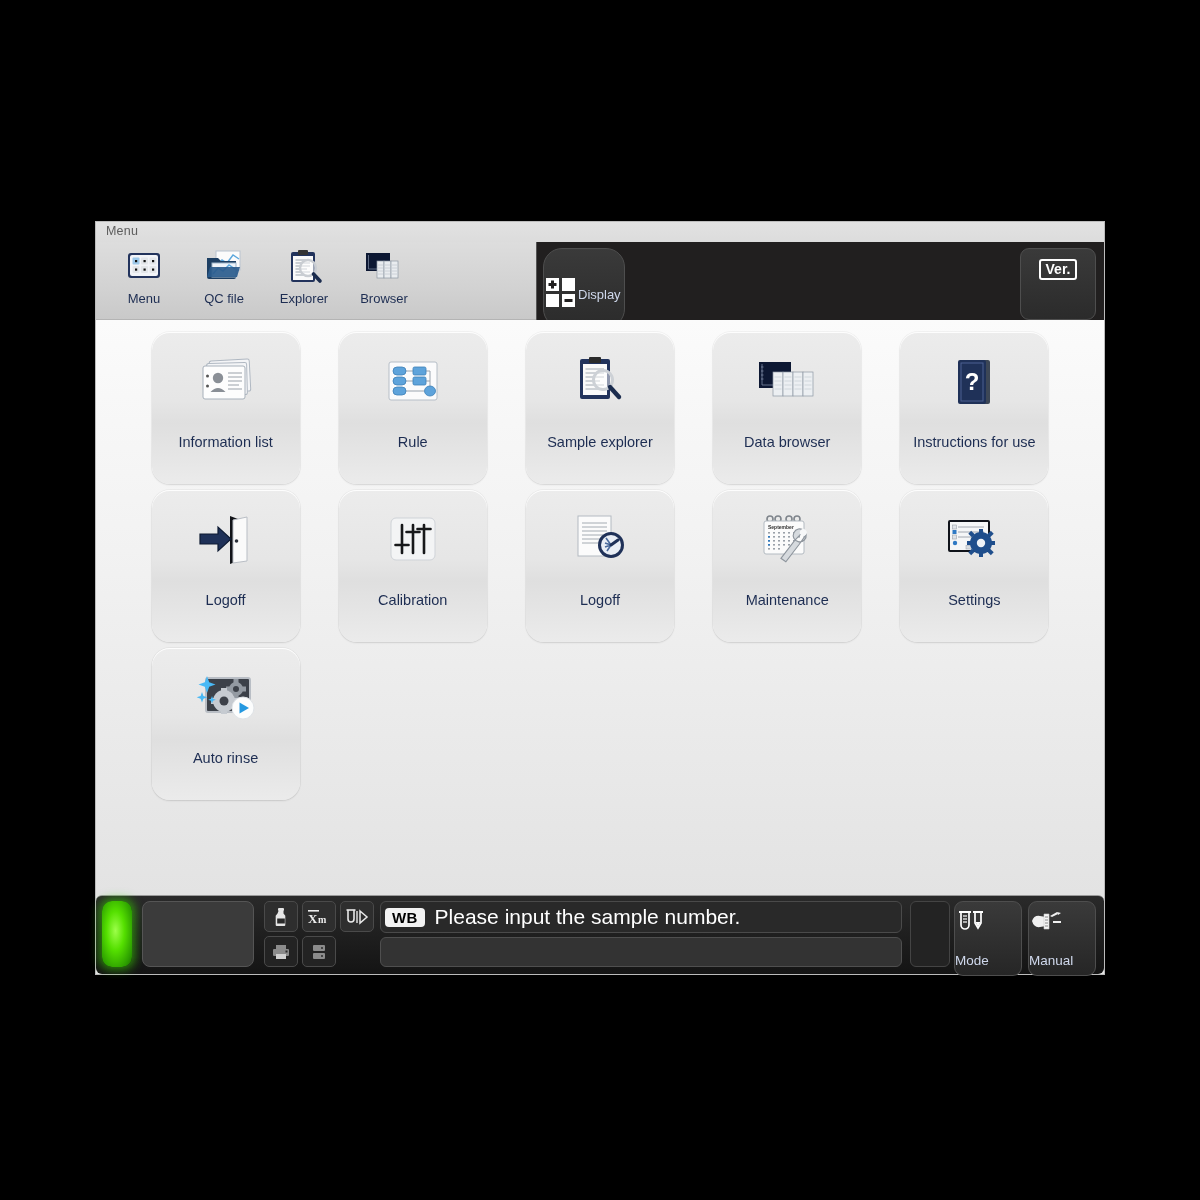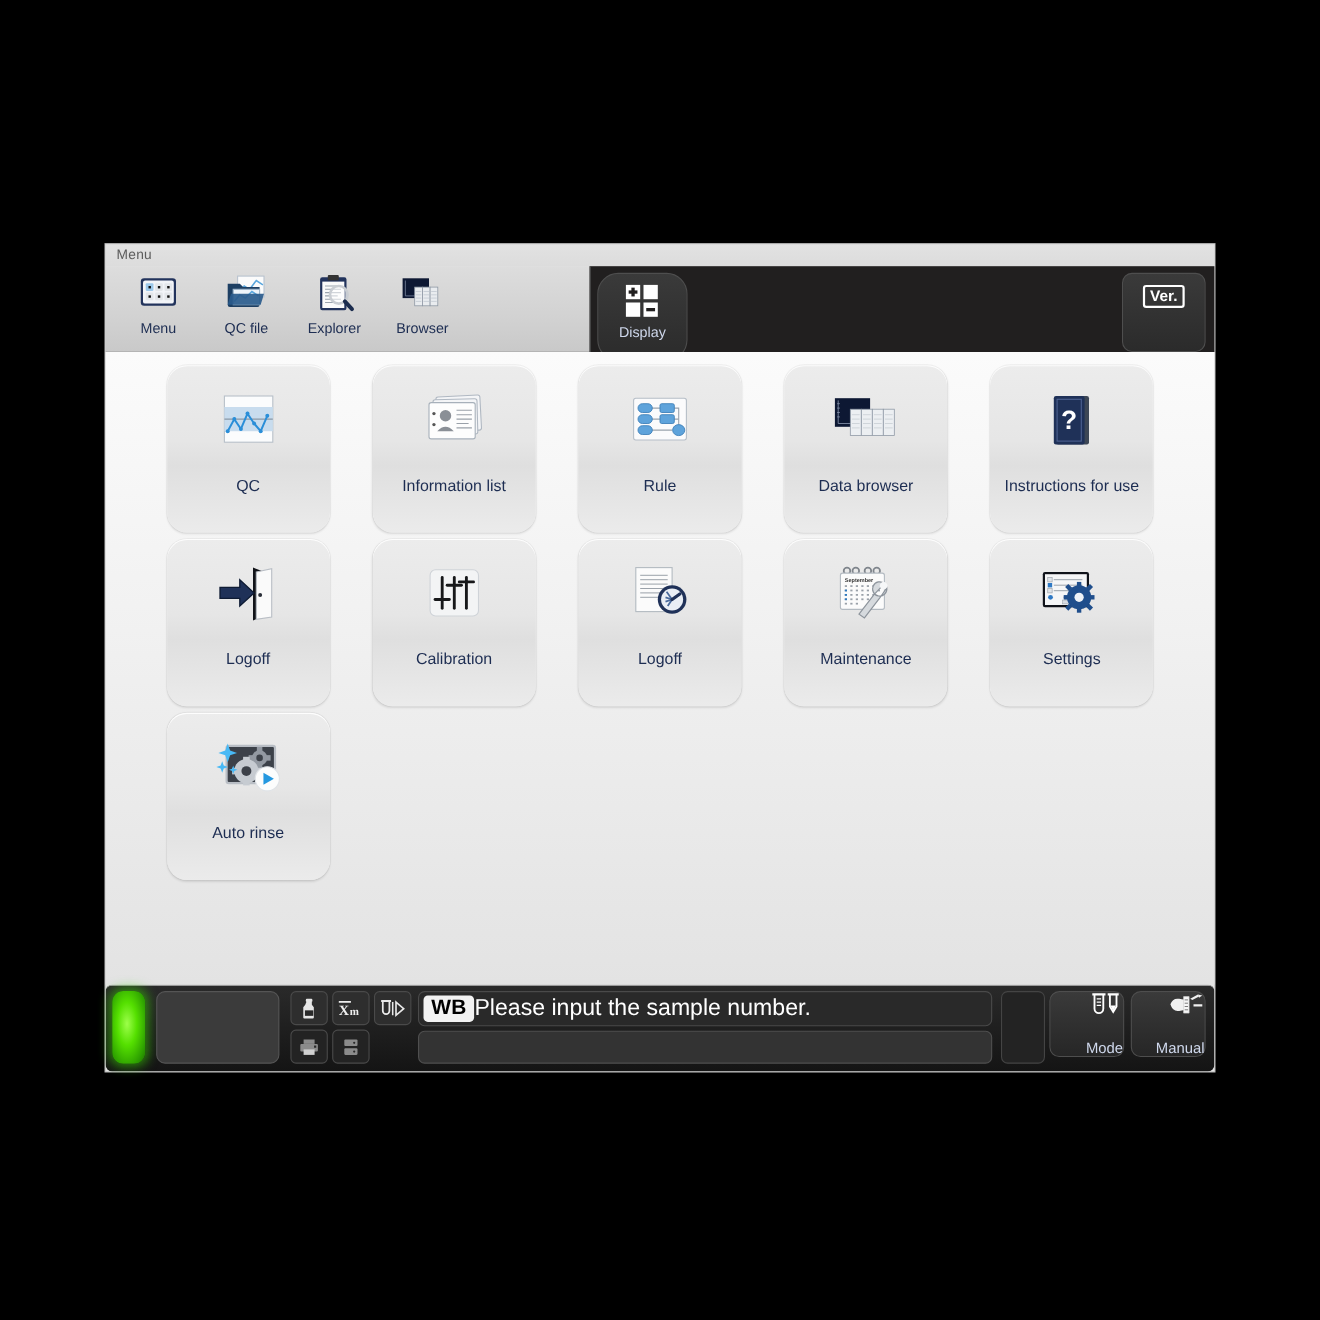--- a/index.html
+++ b/index.html
@@ -41,21 +41,21 @@
 
   
   .tb-dark{
     position:absolute; left:440px; top:0; right:0; height:78px;
     background:#211f1f; border-left:1px solid #555;
   }
   .tab-display{
     position:absolute; left:6px; top:6px; width:82px; height:80px;
     background:linear-gradient(to bottom,#3a3a3a,#2b2b2b);
     border:1px solid #4e4e4e; border-radius:19px;
-    display:flex; flex-direction:column; align-items:center; padding-top:8px;
+    display:flex; align-items:center; padding-top:8px;
     cursor:pointer;
   }
   .tab-display .lab{ font-size:13px; color:#cfd8ec; margin-top:5px;}
   .btn-version{
     position:absolute; right:8px; top:6px; width:76px; height:72px;
     background:linear-gradient(to bottom,#3a3a3a,#2b2b2b);
     border:1px solid #4e4e4e; border-radius:9px;
     display:flex; flex-direction:column; align-items:center; padding-top:10px;
     cursor:pointer;
     gap:36px;
@@ -111,39 +111,39 @@
     background:#2e2e2e; border:1px solid #4a4a4a;
     display:flex; align-items:center; justify-content:center;
   }
   .micon.dim{ background:#232323; }
   .msg-row{
     position:absolute; left:278px; top:0; right:196px; height:32px;
     background:#292929; border:1px solid #4a4a4a; border-radius:6px;
     display:flex; align-items:center; padding-left:4px;
   }
   .wb{
-    background:#f2f2f2; color:#000; font-weight:bold; font-size:19px;
-    border-radius:4px; padding:1px 7px; letter-spacing:.3px;
+    background:#f2f2f2; color:#000; font-weight:bold; font-size:15px;
+    border-radius:4px; padding:1px 7px; margin-right:10px; letter-spacing:.3px;
   }
   .msg-text{ color:#fff; font-size:21px; }
   .input-row{
     position:absolute; left:278px; top:36px; right:196px; height:30px;
     background:#333; border:1px solid #4f4f4f; border-radius:6px;
   }
   .input-row input{
     width:100%; height:100%; background:transparent; border:none; outline:none;
     color:#eee; font-size:14px; padding:0 8px; font-family:"Liberation Sans",sans-serif;
   }
   .sb-spacer{ position:absolute; right:148px; top:0; width:40px; height:66px;
               background:#232323; border:1px solid #444; border-radius:6px; }
   .sb-btn{
-    position:absolute; top:0; width:68px; height:60px;
+    position:absolute; top:0; width:68px; height:75px;
     background:linear-gradient(to bottom,#3a3a3a,#262626);
     border:1px solid #4e4e4e; border-radius:9px;
-    display:flex; flex-direction:column; align-items:flex-end; justify-content:center;
+    display:flex; flex-direction:column; align-items:flex-start; justify-content:center;
     cursor:pointer;
     gap:16px;
   }
   .sb-btn .lab{ font-size:13.5px; color:#cfd8ec; margin-top:3px; }
   .sb-btn.mode{ right:76px; }
   .sb-btn.manual{ right:2px; }
 
   svg{ display:block; }
 </style>
 </head>
@@ -268,40 +268,20 @@
         <div class="btn-version">
           <div class="vbox">Ver.</div>
           <div class="lab">Version</div>
         </div>
       </div>
     </div>
 
     <div class="content">
       <div class="grid">
 
-        <div class="tile">
-          <div class="iconbox">
-            <svg width="72" height="62" viewBox="0 0 72 62">
-              <rect x="14" y="6" width="44" height="42" fill="#fbfcfd" stroke="#b8c0c9"></rect>
-              <rect x="14" y="16" width="44" height="22" fill="#c8dcee"></rect>
-              <line x1="14" y1="27" x2="58" y2="27" stroke="#8a98a6" stroke-width="1"></line>
-              <polyline points="17,38 23,27 29,36 35,22 41,31 47,38 53,24" fill="none" stroke="#2a8ed8" stroke-width="1.8"></polyline>
-              <g fill="#2a8ed8">
-                <circle cx="17" cy="38" r="1.8"></circle>
-                  <circle cx="23" cy="27" r="1.8"></circle>
-                <circle cx="29" cy="36" r="1.8"></circle>
-                  <circle cx="35" cy="22" r="1.8"></circle>
-                <circle cx="41" cy="31" r="1.8"></circle>
-                  <circle cx="47" cy="38" r="1.8"></circle>
-                <circle cx="53" cy="24" r="1.8"></circle>
-              </g>
-            </svg>
-          </div>
-          <div class="tlabel">QC</div>
-        </div>
 
         <div class="tile">
           <div class="iconbox">
             <svg width="72" height="62" viewBox="0 0 72 62">
               <g stroke="#b0b8c2" fill="#f4f5f7">
                 <rect x="20" y="6" width="40" height="32" rx="2" transform="rotate(-3 40 22)"></rect>
                 <rect x="17" y="9" width="40" height="32" rx="2" transform="rotate(-1.5 37 25)"></rect>
               </g>
               <rect x="13" y="12" width="42" height="33" rx="2" fill="#fdfdfd" stroke="#a7b0ba"></rect>
               <circle cx="17.5" cy="22" r="1.5" fill="#555"></circle>
@@ -339,20 +319,40 @@
                 <rect x="16" y="33" width="13" height="8" rx="4"></rect>
                 <rect x="36" y="13" width="13" height="8" rx="1.5"></rect>
                 <rect x="36" y="23" width="13" height="8" rx="1.5"></rect>
                 <ellipse cx="53" cy="37" rx="5.5" ry="5"></ellipse>
               </g>
             </svg>
           </div>
           <div class="tlabel">Rule</div>
         </div>
 
+        <div class="tile">
+          <div class="iconbox">
+            <svg width="72" height="62" viewBox="0 0 72 62">
+              <rect x="16" y="5" width="30" height="40" rx="2" fill="#22335c"></rect>
+              <rect x="19" y="10" width="24" height="31" fill="#fafafa"></rect>
+              <rect x="25" y="3" width="12" height="6" rx="1" fill="#2b2b2b"></rect>
+              <g stroke="#9aa3ad" stroke-width=".9">
+                <line x1="21.5" y1="15" x2="40" y2="15"></line>
+                <line x1="21.5" y1="19" x2="40" y2="19"></line>
+                <line x1="21.5" y1="23" x2="40" y2="23"></line>
+                <line x1="21.5" y1="27" x2="36" y2="27"></line>
+                <line x1="21.5" y1="31" x2="40" y2="31"></line>
+                <line x1="21.5" y1="35" x2="34" y2="35"></line>
+              </g>
+              <circle cx="39" cy="26" r="9.5" fill="#ffffff" fill-opacity=".5" stroke="#cdd1d6" stroke-width="3"></circle>
+              <line x1="46" y1="33" x2="55" y2="43" stroke="#1b2c4e" stroke-width="4.4" stroke-linecap="round"></line>
+            </svg>
+          </div>
+          <div class="tlabel">Sample explorer</div>
+        </div>
 
         <div class="tile">
           <div class="iconbox">
             <svg width="72" height="62" viewBox="0 0 72 62">
               <rect x="8" y="8" width="32" height="26" fill="#0d1833"></rect>
               <g stroke="#7f8ca5" stroke-width=".8">
                 <line x1="11" y1="10" x2="11" y2="31"></line>
                 <line x1="11" y1="31" x2="38" y2="31"></line>
                 <line x1="10" y1="13" x2="12.5" y2="13"></line>
                   <line x1="10" y1="17" x2="12.5" y2="17"></line>

